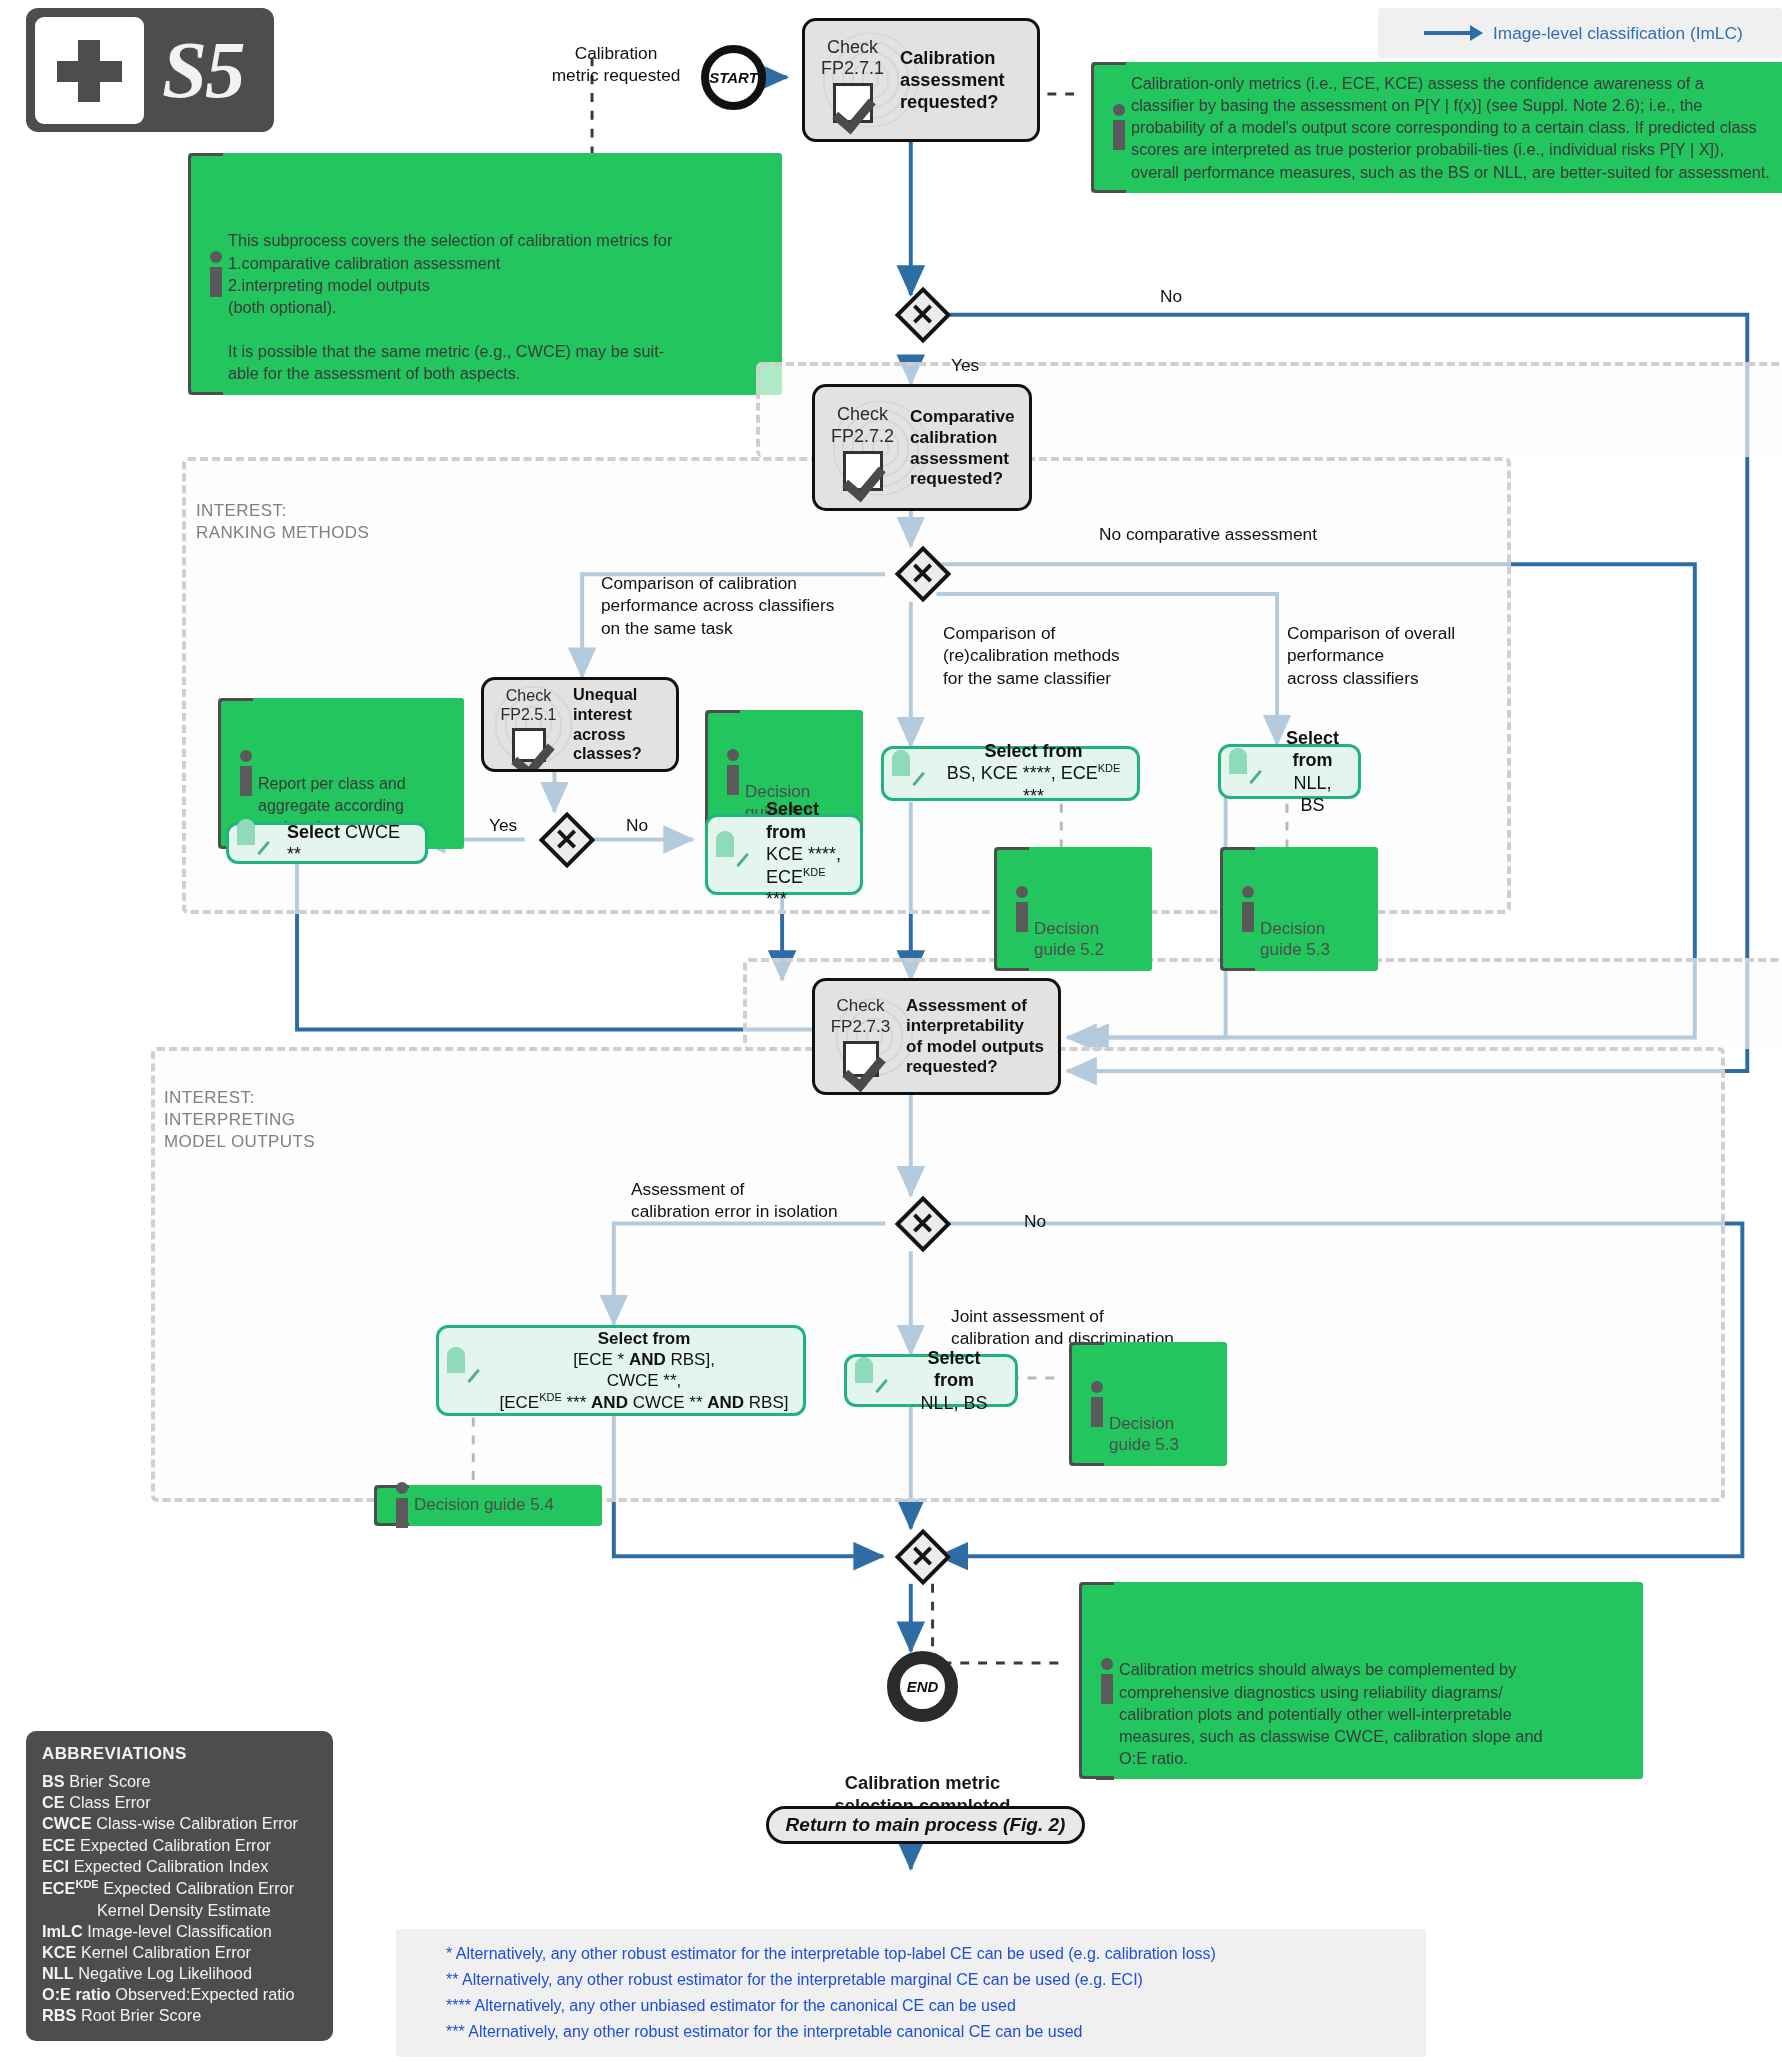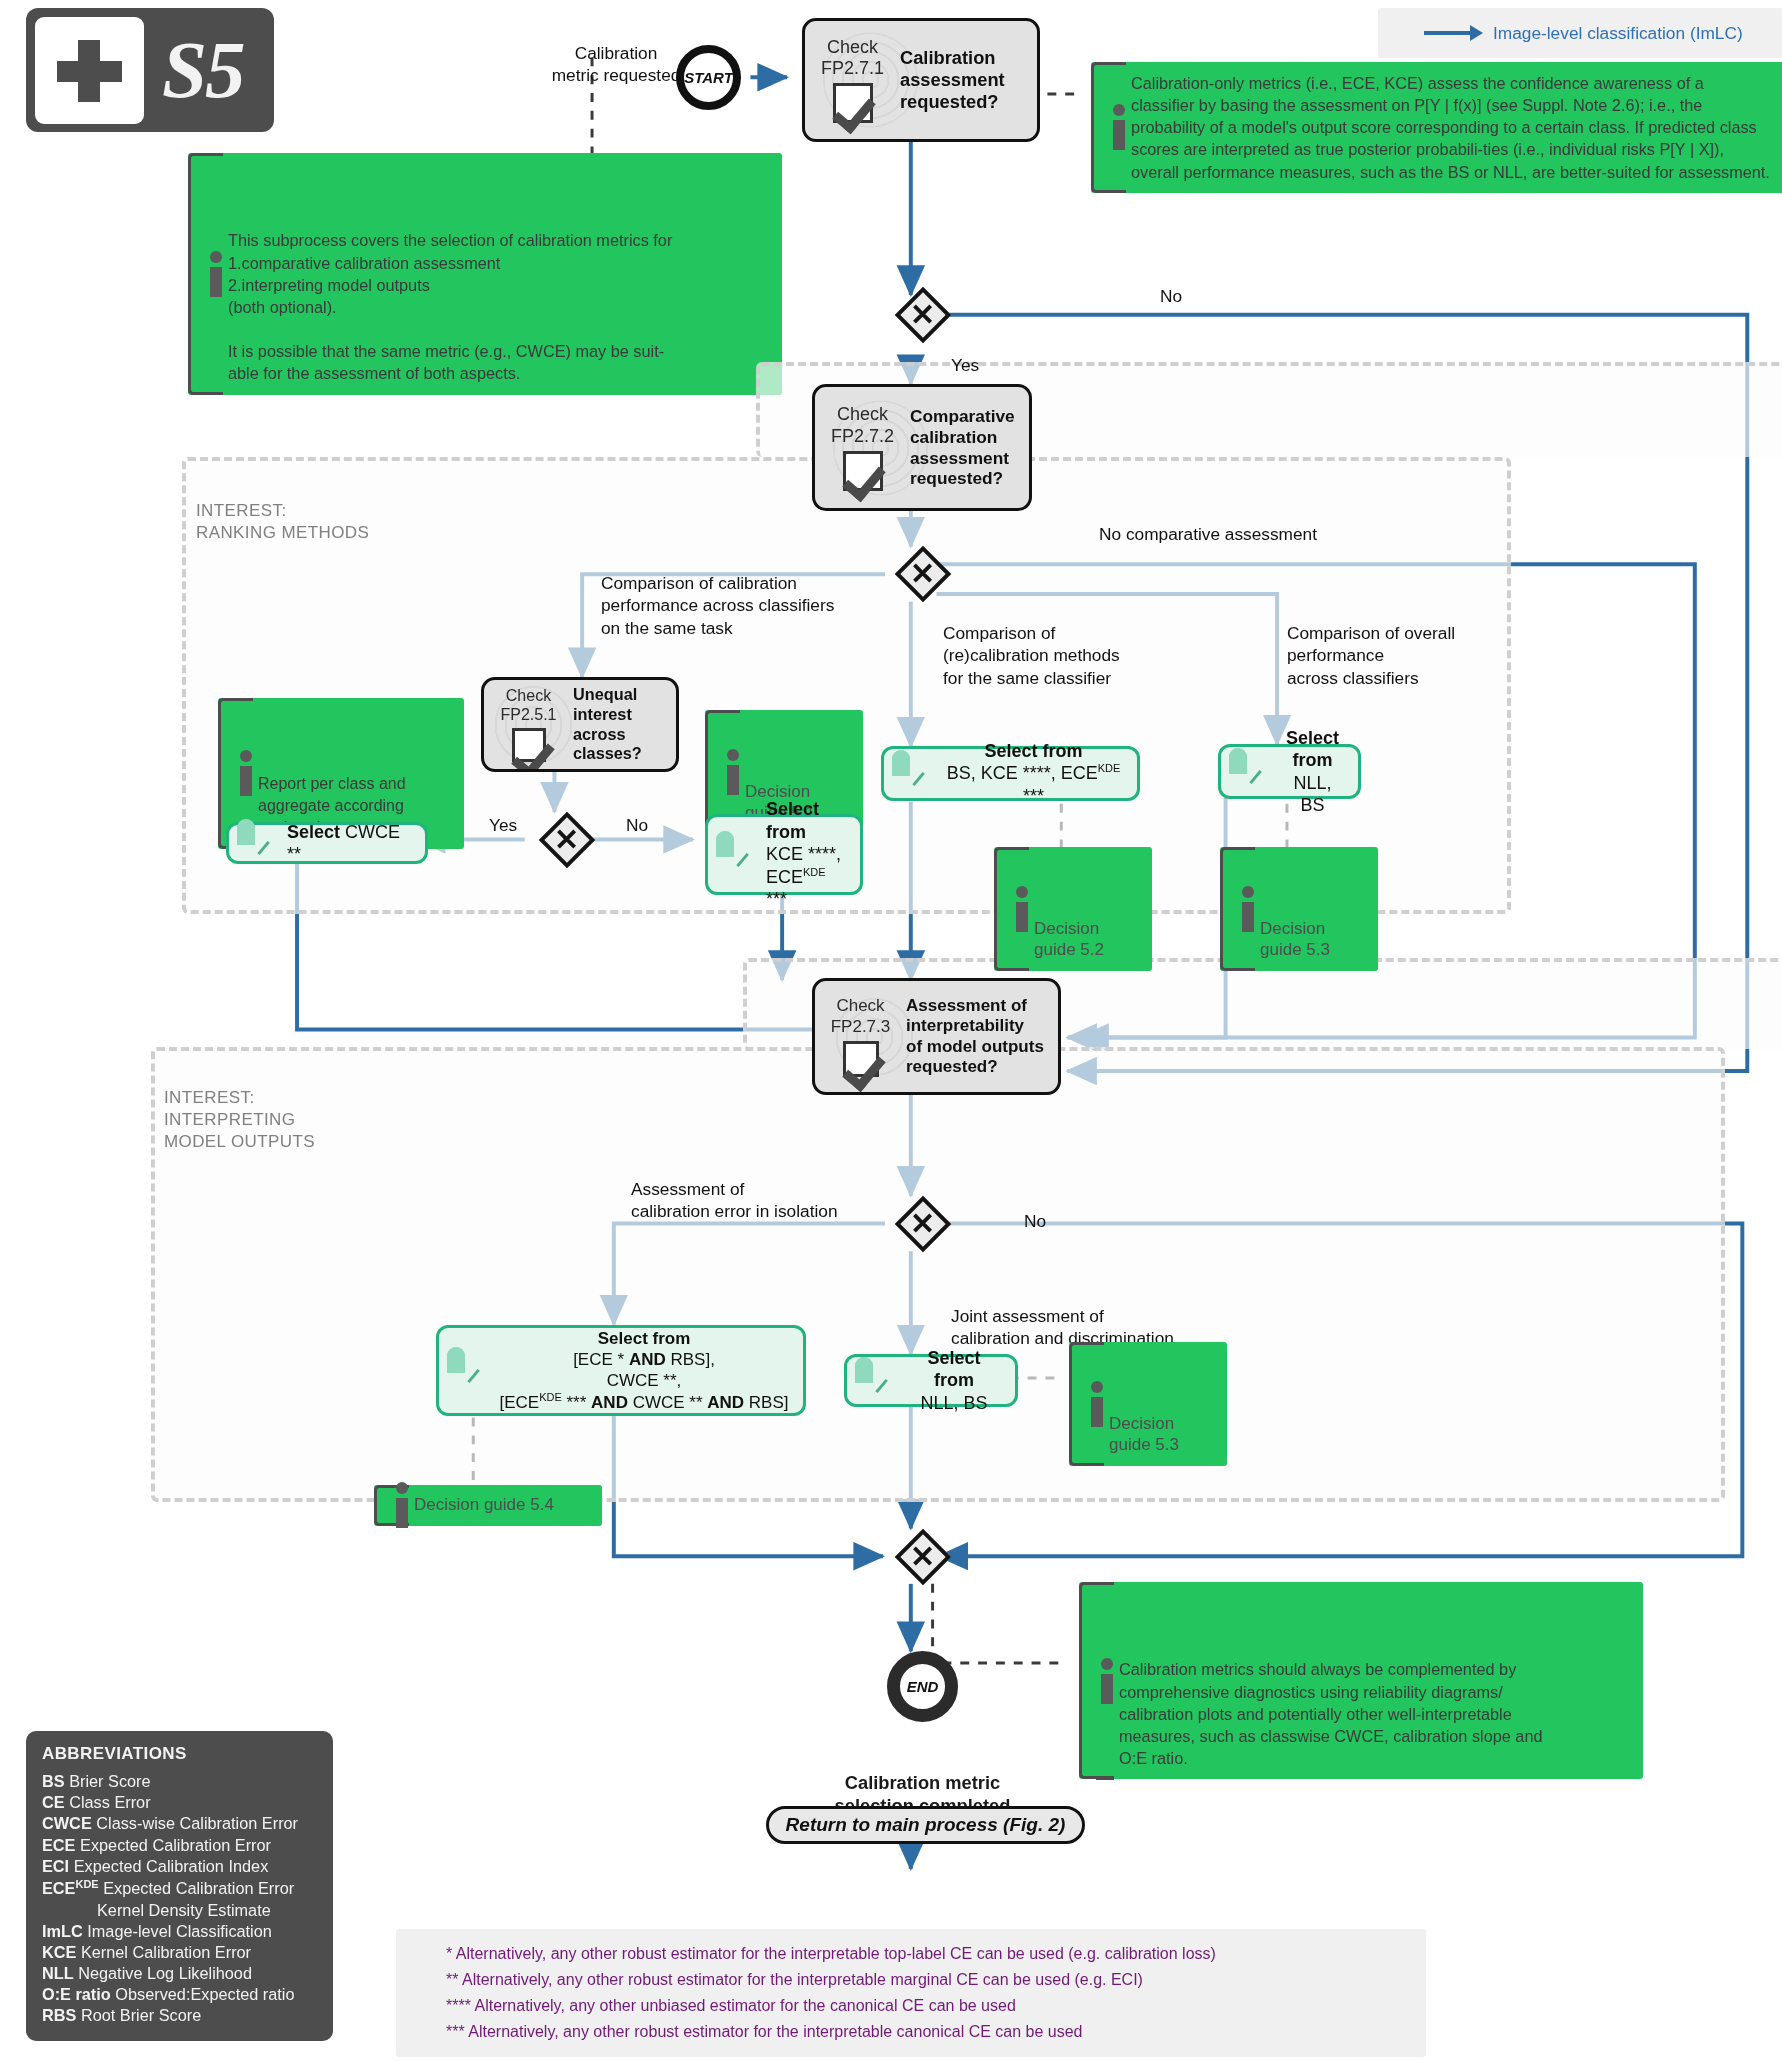--- a/index.html
+++ b/index.html
@@ -173,21 +173,21 @@
   
   .return-pill {
     background:#e8e8e8; border:3px solid #111; border-radius:26px;
     font-size:19px; font-weight:bold; color:#111;
     display:flex; align-items:center; justify-content:center;
   }
 
   
   .footnotes {
     background:#f0f0f0; border-radius:3px; padding:12px 16px 12px 50px;
-    font-size:16px; line-height:1.62; color:#701a75;
+    font-size:16px; line-height:1.62; color:#1d4ed8;
   }
 
   .end-caption { font-size:18.3px; font-weight:bold; text-align:center; line-height:1.25; }
 </style>
 </head>
 <body>
 
 <div id="canvas">
 
   <svg class="wires" viewBox="0 0 1800 2083">
@@ -270,21 +270,21 @@
     <span class="iglyph"><i class="dot"></i><i class="stem"></i></span>
     <span class="arrowline">
         <span class="bar"></span>
         <span class="head"></span>
       </span>
     <span>Image-level classification (ImLC)</span>
   </div>
 
   <div class="abs elabel" style="left:515px; top:42px; width:178px; text-align:center; white-space:pre-line;">Calibration
 metric requested</div>
-  <div class="abs startend start-node" style="left:664px; top:45px;">
+  <div class="abs startend start-node" style="left:689px; top:45px;">
     <span>START</span>
   </div>
 
   <div class="abs checkbox-node" style="left:790px; top:18px; width:238px; height:124px;">
     <div class="fingerprint"></div>
     <div class="fp">
       <div>Check</div>
       <div>FP2.7.1</div>
       <div class="tick"></div>
     </div>

